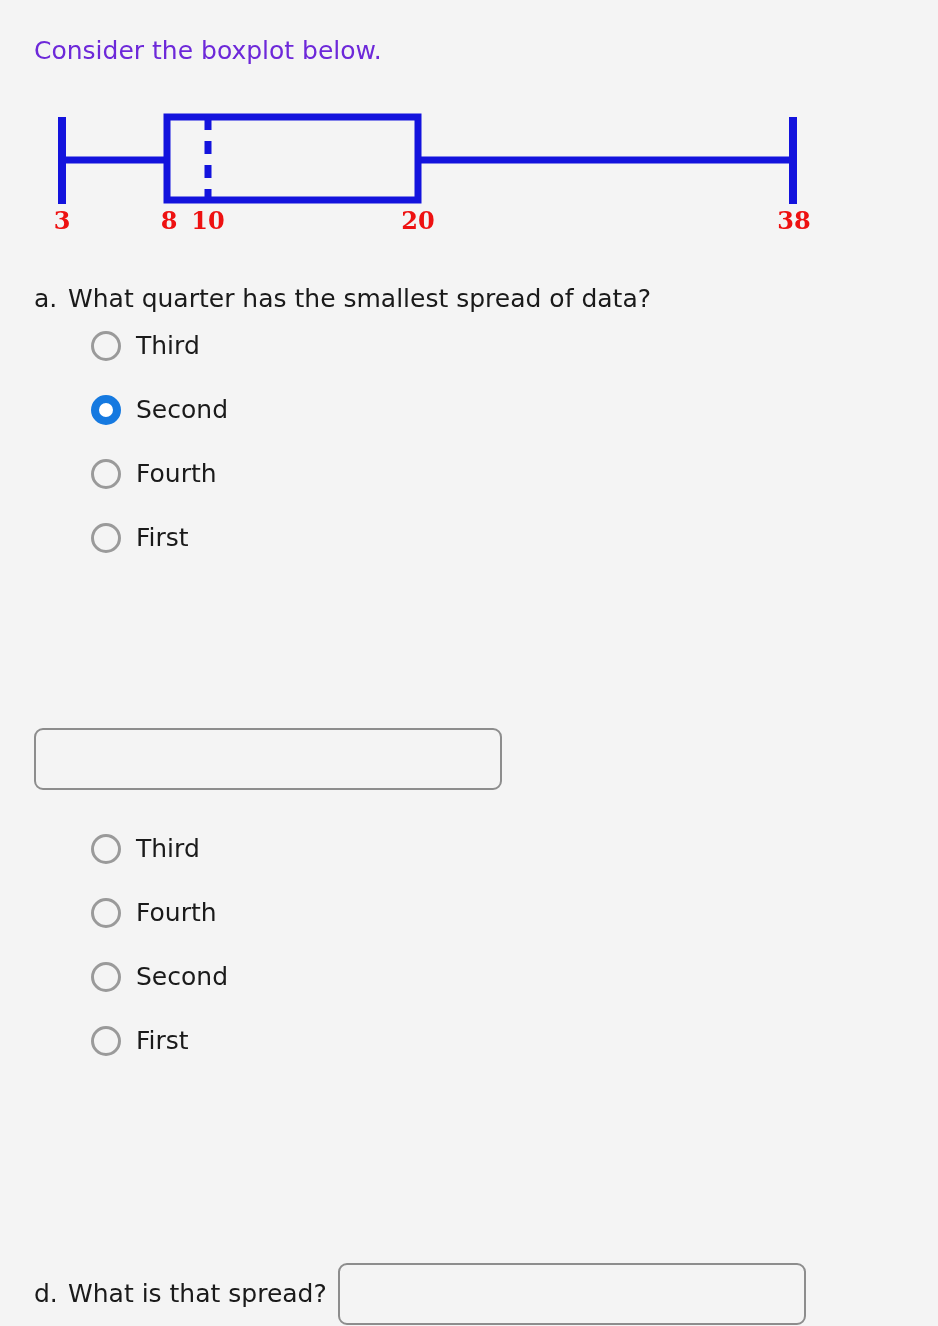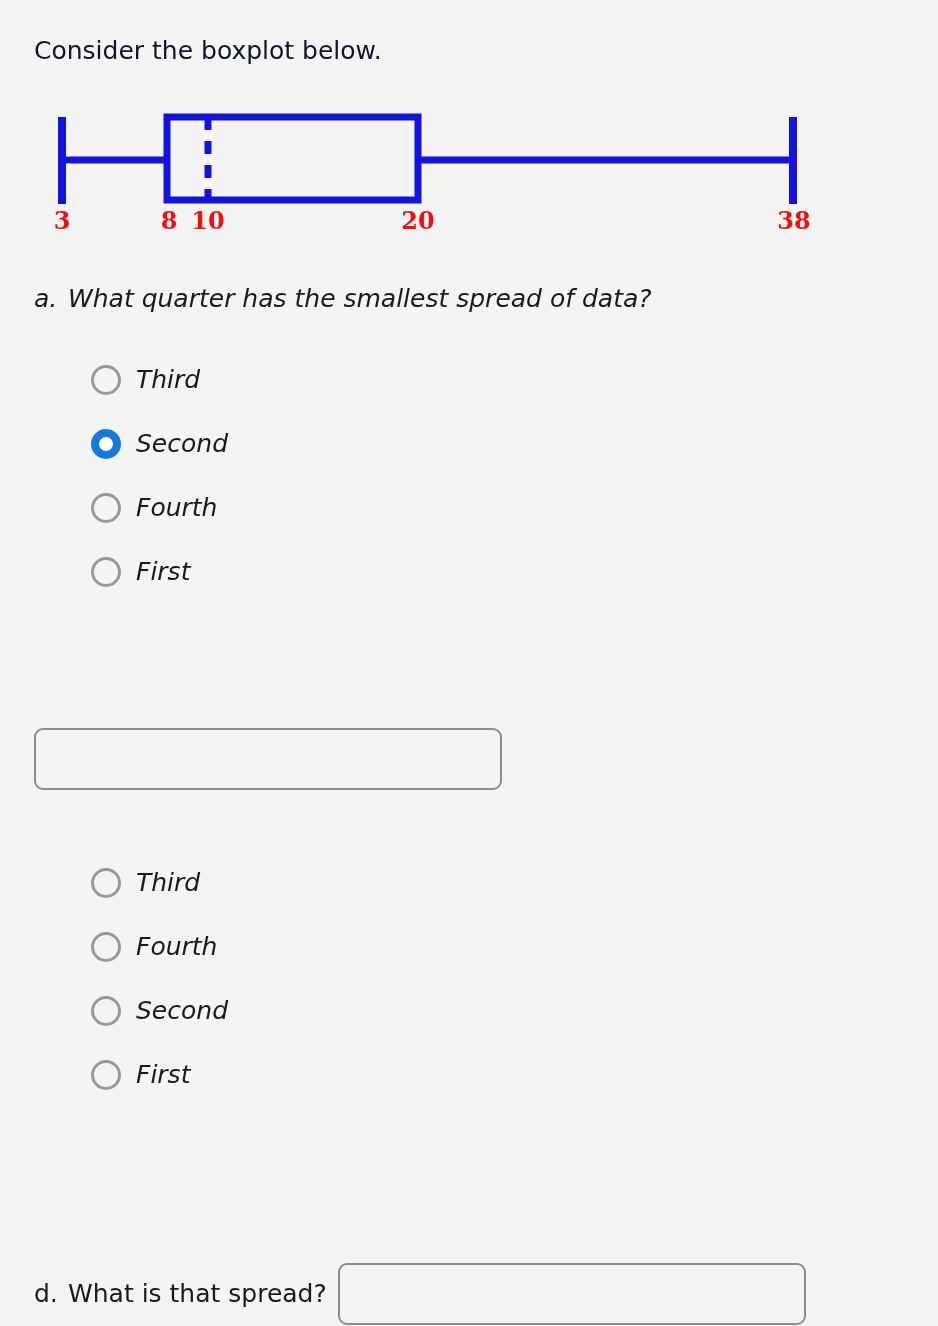--- a/index.html
+++ b/index.html
@@ -17,60 +17,59 @@
     position: relative;
   }
 
   
   .prompt {
     position: absolute;
     left: 34px;
     top: 34px;
     font-size: 25px;
     line-height: 34px;
-    color: #0f172a;
+    color: #6d28d9;
     white-space: nowrap;
   }
 
   
   .boxplot-figure {
     position: absolute;
     left: 0px;
     top: 96px;
     width: 938px;
     height: 145px;
   }
   .boxplot-svg { display: block; }
 
   
   .question {
     position: absolute;
     left: 34px;
-    font-style: italic;
   }
   .q-text {
     font-size: 25px;
     line-height: 32px;
     color: #1a1a1a;
     white-space: nowrap;
   }
   .q-label { display: inline-block; width: 34px; }
 
   
   #question-a { top: 283px; }
   #question-c { top: 818px; }
 
   
   .options {
     margin-top: 16px;
     padding-left: 57px;
   }
   .option-row {
     display: flex;
-    align-items: flex-end;
+    align-items: flex-start;
     height: 64px;
   }
   .radio {
     width: 30px;
     height: 30px;
     border-radius: 50%;
     border: 3px solid #9a9a9a;
     background: #f4f4f4;
     flex: 0 0 auto;
     position: relative;

